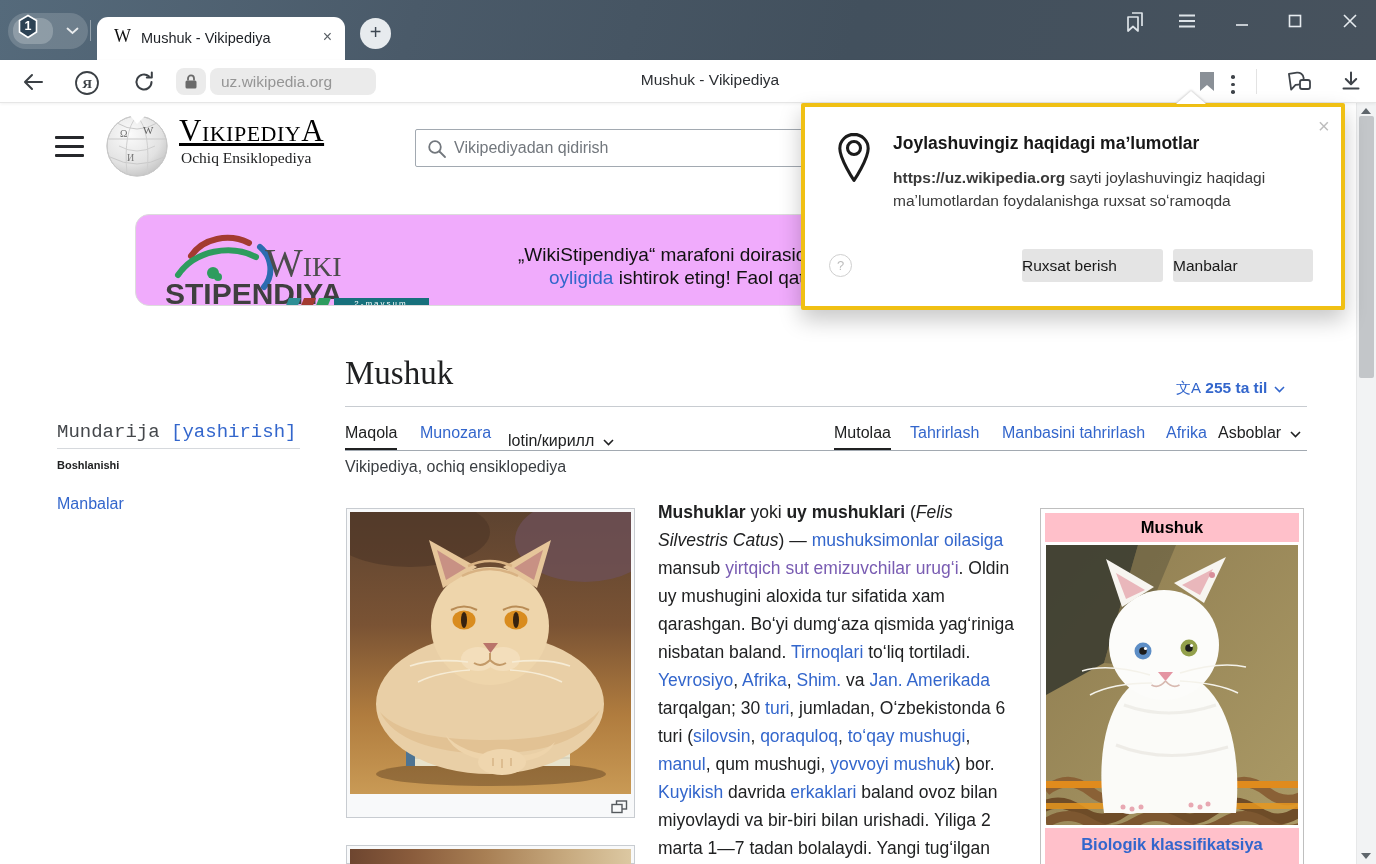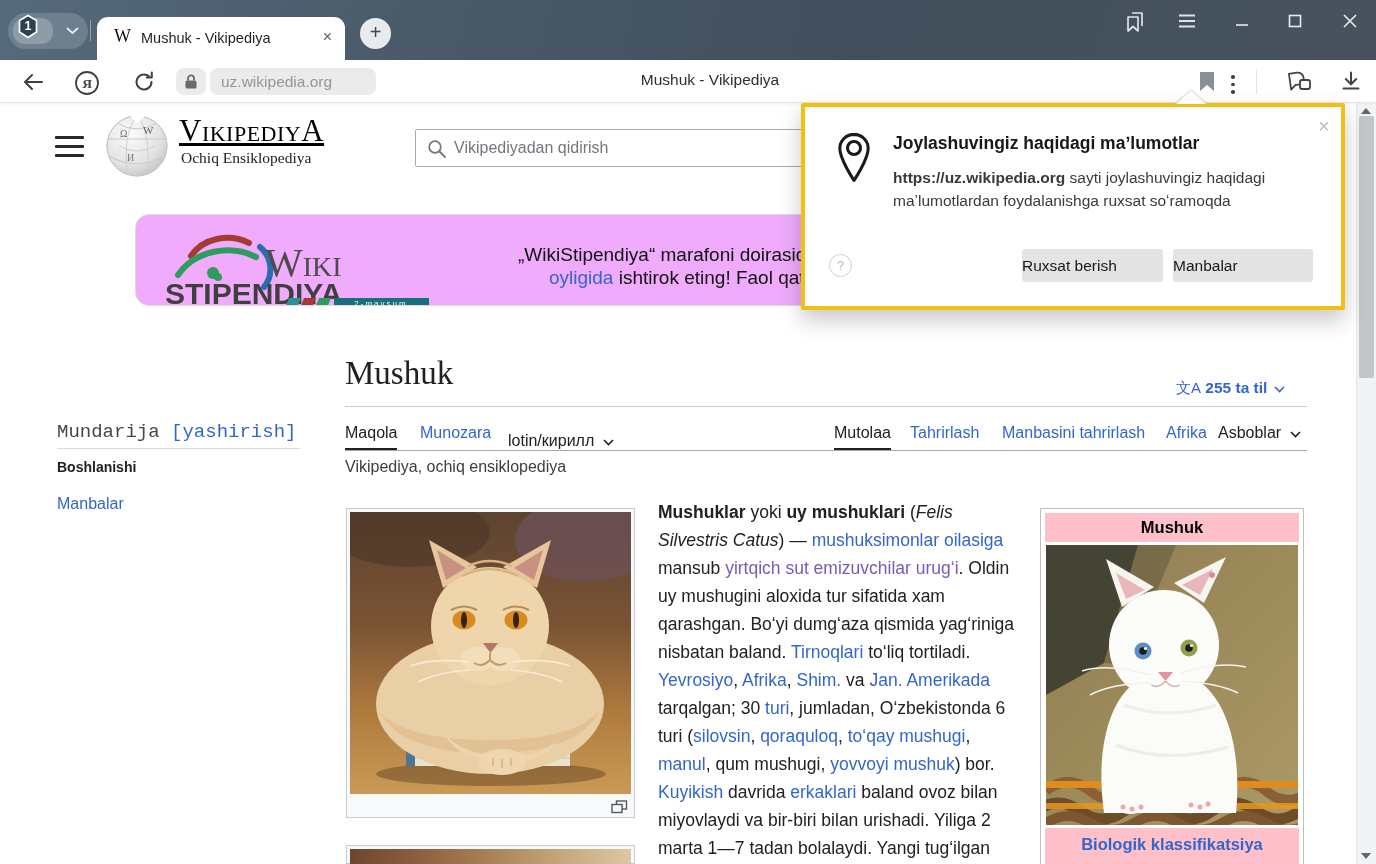--- a/index.html
+++ b/index.html
@@ -87,21 +87,21 @@
   .wtab { position:absolute; top:321px; font-size:16px; color:#3366cc; }
   .wtab.plain { color:#202122; }
   .wtab.active { color:#202122; }
   .wtab .u { position:absolute; left:0; right:0; top:24px; height:3px; background:#202122; }
   #subtitle { position:absolute; left:345px; top:355px; font-size:16px; color:#3a3e42; }
 
   
   #toc-head { position:absolute; left:57px; top:318px; font-size:19px; color:#44474b;font-family:Liberation Mono, monospace; }
   #toc-head a { color:#3366cc; }
   #toc-rule { position:absolute; left:57px; top:345px; width:243px; height:1px; background:#d6d9dd; }
-  .toc-item1 { position:absolute; left:57px; top:356px; font-size:14px; font-weight:bold; color:#202122; }
+  .toc-item1 { position:absolute; left:57px; top:356px; font-size:11px; font-weight:bold; color:#202122; }
   .toc-item2 { position:absolute; left:57px; top:392px; font-size:16px; color:#3366cc; }
 
   
   .thumb { position:absolute; background:#f8f9fa; border:1px solid #c8ccd1; }
   #fig1 { left:346px; top:405px; width:289px; height:310px; }
   #fig1 .img { position:absolute; left:3px; top:3px; width:281px; height:282px; }
   #fig1 .mag { position:absolute; right:6px; bottom:3px; }
   #fig2 { left:346px; top:742px; width:289px; height:19px; }
   #fig2 .img { position:absolute; left:3px; top:3px; width:281px; height:15px;
     background:linear-gradient(90deg,#6e4630 0%,#8a5c3c 22%,#a87f54 48%,#c8ab80 78%,#dcc8a2 100%); }

